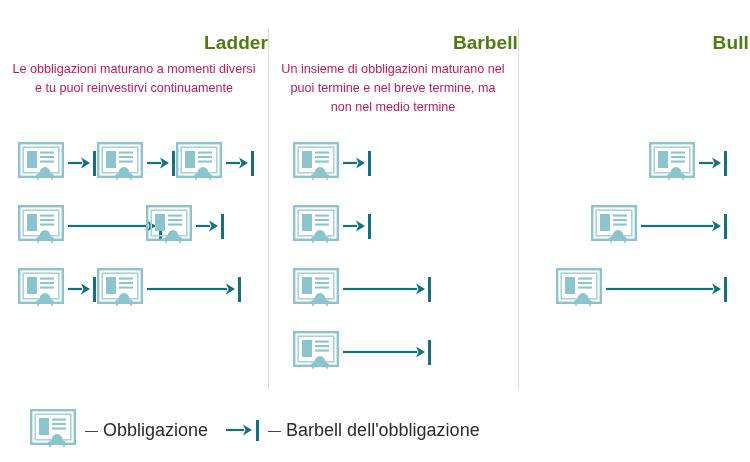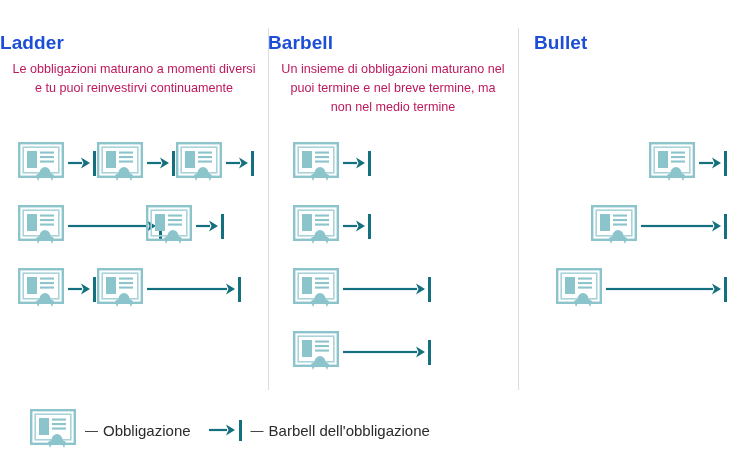--- a/index.html
+++ b/index.html
@@ -40,25 +40,25 @@
     background: #dcdcdc;
   }
   .divider-1 { left: 268px; }
   .divider-2 { left: 518px; }
 
   .col-title {
     position: absolute;
     left: 0;
     right: 0;
     top: 32px;
-    text-align: left;
+    text-align: right;
     font-size: 19px;
     font-weight: bold;
     letter-spacing: .1px;
-    color: #1d4ed8;
+    color: #4d7c0f;
   }
   .col-desc {
     position: absolute;
     left: 0;
     right: 0;
     top: 60px;
     text-align: center;
     font-size: 12.6px;
     line-height: 19px;
     color: #be185d;
@@ -105,21 +105,21 @@
     display: flex;
     align-items: center;
     height: 32px;
   }
   .legend-dash {
     font-size: 13px;
     color: #2b2b2b;
     margin: 0 5px 0 9px;
   }
   .legend-label {
-    font-size: 15px;
+    font-size: 18px;
     color: #2b2b2b;
     white-space: nowrap;
   }
   .legend-arrow-group {
     display: flex;
     align-items: center;
     margin-left: 18px;
   }
   .legend-bar {
     width: 3px;

